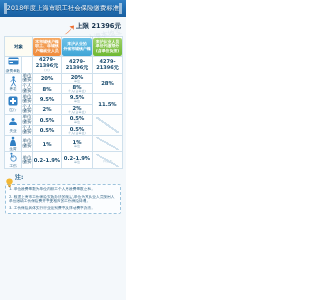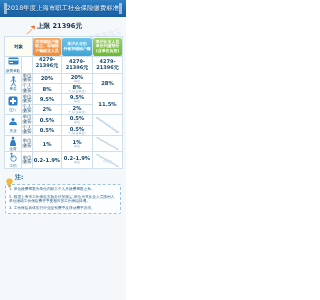--- a/index.html
+++ b/index.html
@@ -33,21 +33,21 @@
     text-shadow:0 .5px .5px rgba(0,0,0,.35);
   }
   .titlebar:before,.titlebar:after{
     content:"";position:absolute;top:3px;bottom:3px;width:3px;
     background:rgba(255,255,255,.55);
   }
   .titlebar:before{left:4px;}
   .titlebar:after{right:4px;}
 
   
-  .limits{padding:3px 0 2px 24px;}
+  .limits{padding:3px 0 2px 24px;margin-left:39px;}
   .limline{display:flex;align-items:center;height:13px;}
   .arrow{width:12px;height:11px;flex:0 0 12px;position:relative;}
   .limtext{
     font-size:6.6px;font-weight:bold;color:#16324d;
     margin-left:1px;white-space:nowrap;
   }
 
   
   .tablewrap{margin:1px 4px 0 4px;}
   table.fee{

